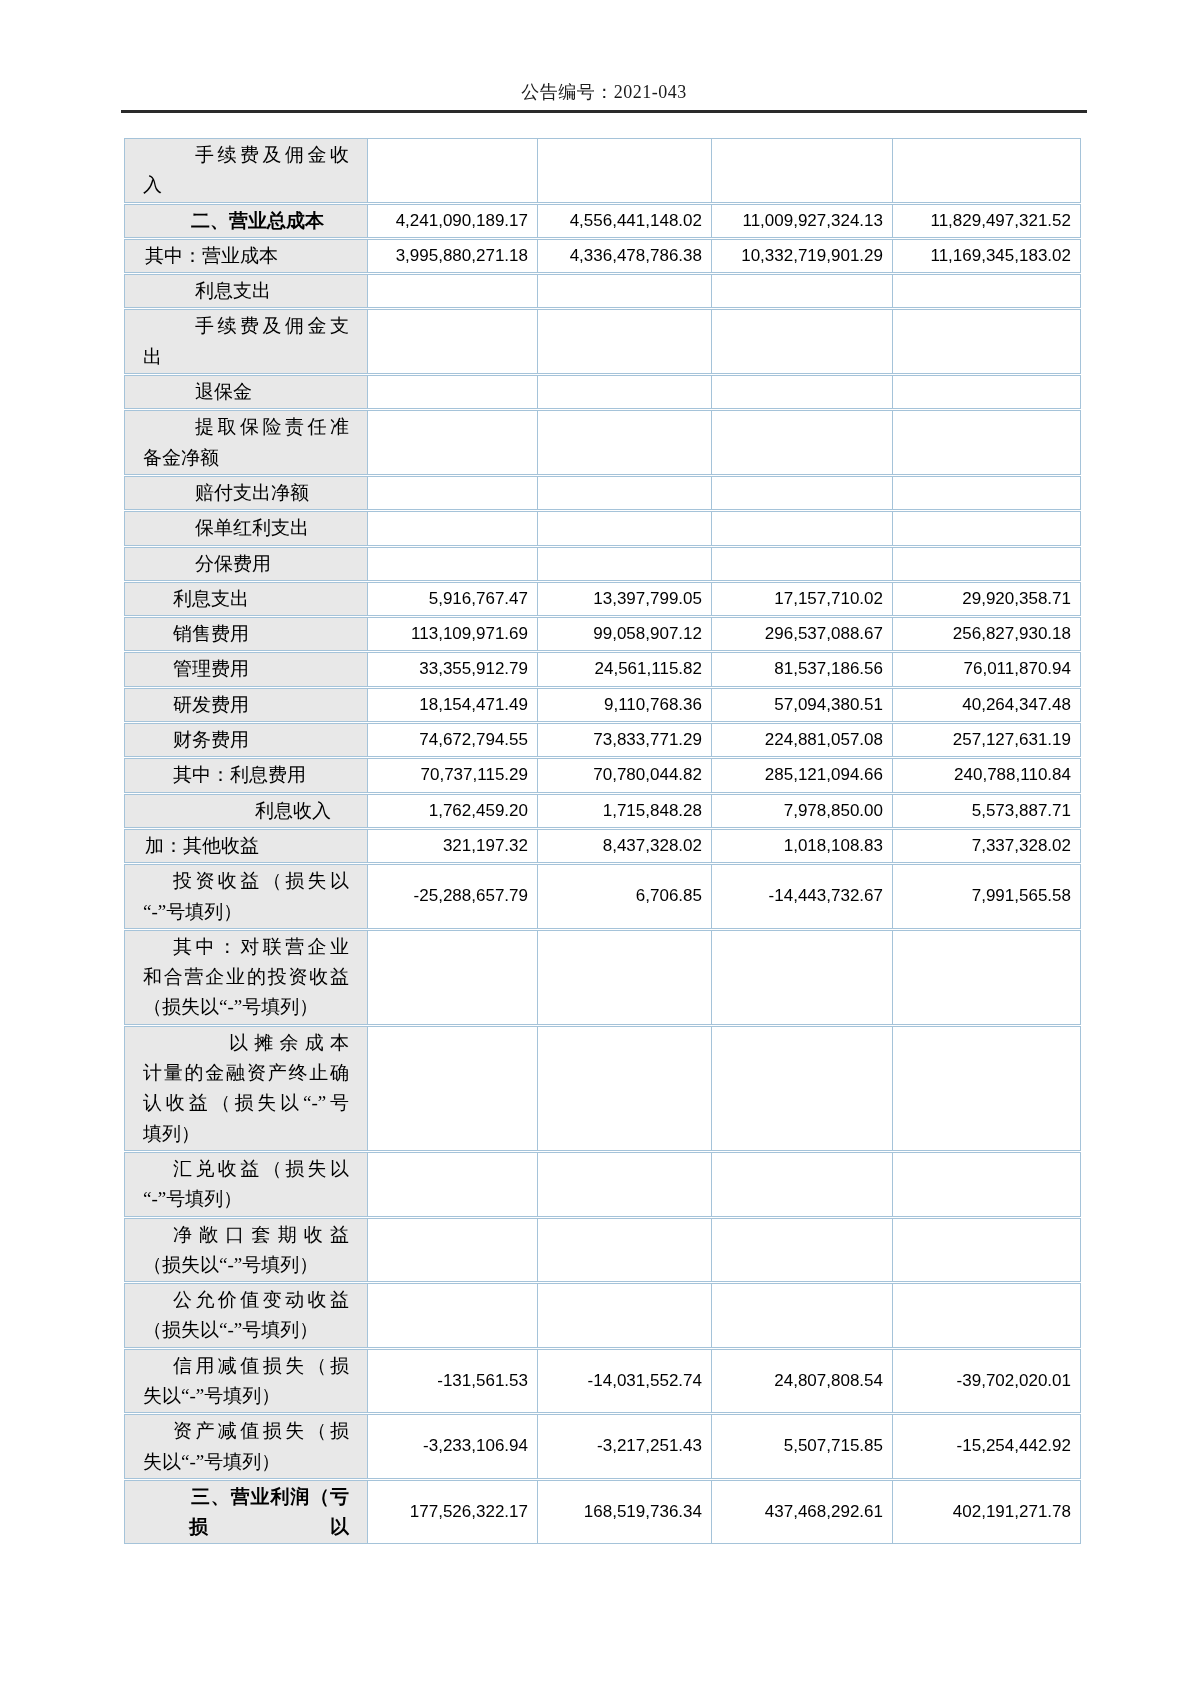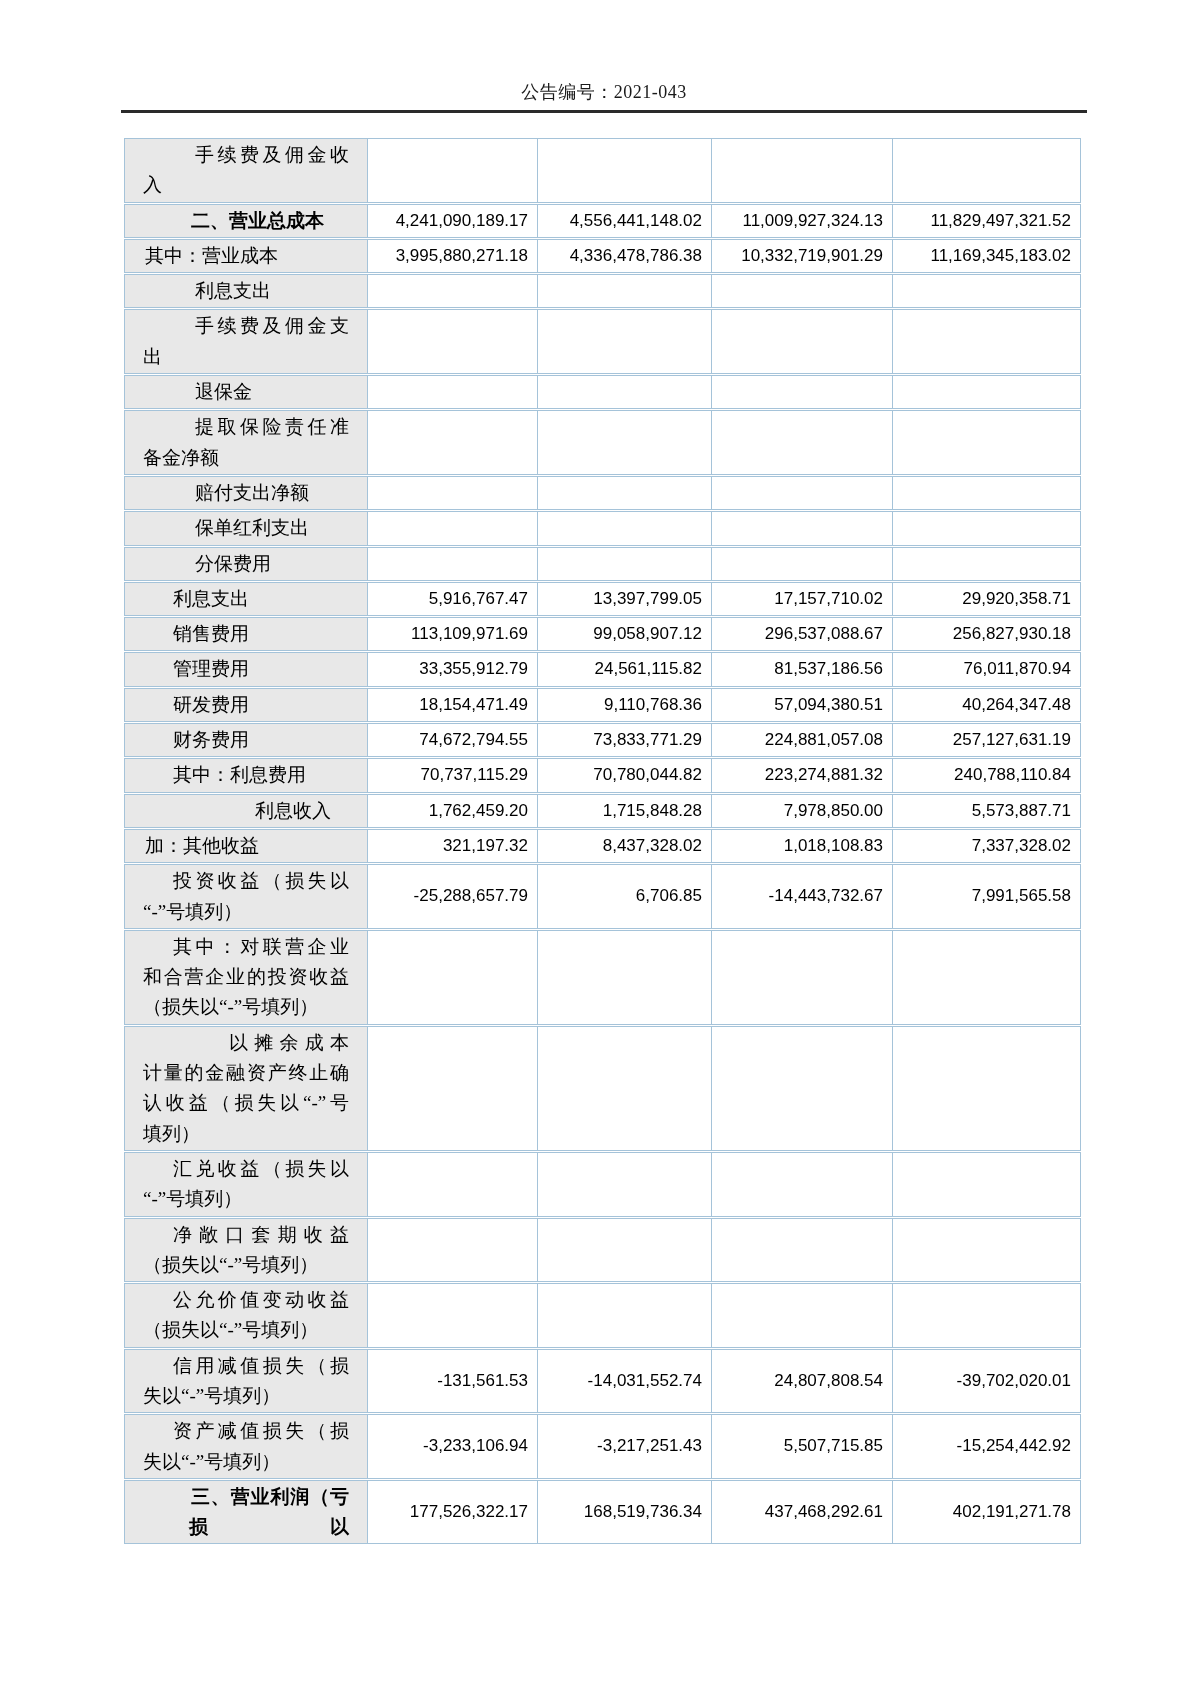--- a/index.html
+++ b/index.html
@@ -230,21 +230,21 @@
         <td class="val">73,833,771.29</td>
         <td class="val">224,881,057.08</td>
         <td class="val">257,127,631.19</td>
       </tr>
       <tr>
         <td class="lab">
           <div class="ln" style="text-indent: 30px;">其中：利息费用</div>
         </td>
         <td class="val">70,737,115.29</td>
         <td class="val">70,780,044.82</td>
-        <td class="val">223,274,881.32</td>
+        <td class="val">285,121,094.66</td>
         <td class="val">240,788,110.84</td>
       </tr>
       <tr>
         <td class="lab">
           <div class="ln" style="text-indent: 112px;">利息收入</div>
         </td>
         <td class="val">1,762,459.20</td>
         <td class="val">1,715,848.28</td>
         <td class="val">7,978,850.00</td>
         <td class="val">5,573,887.71</td>

